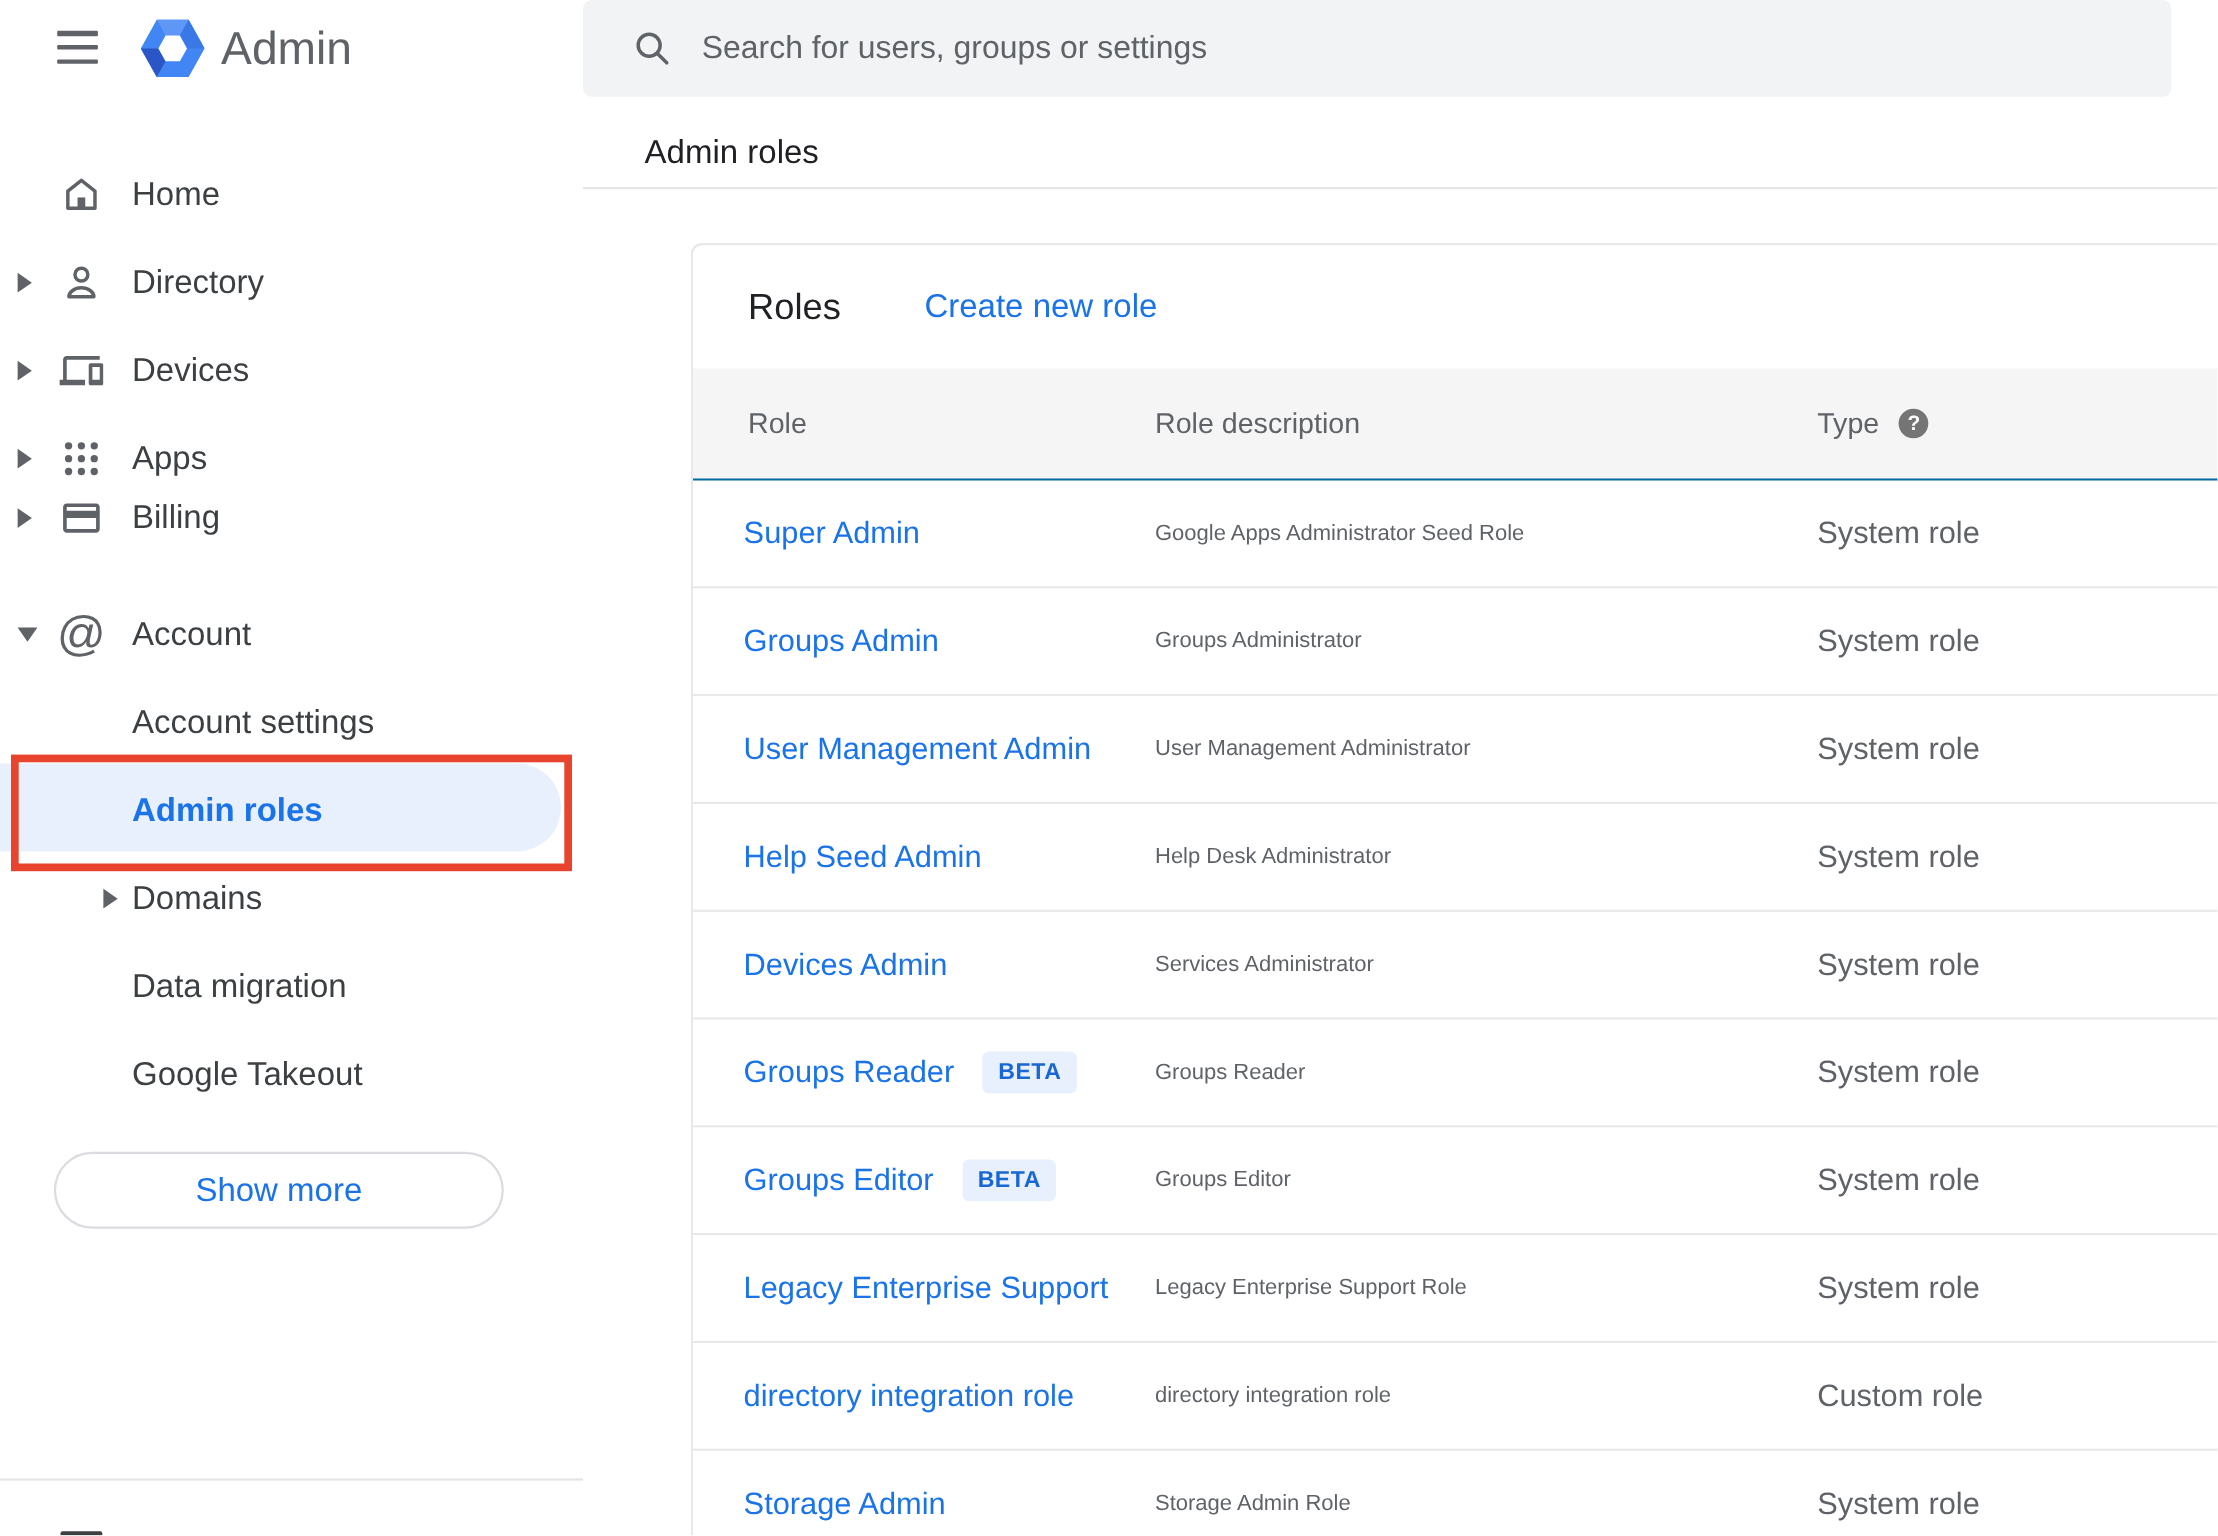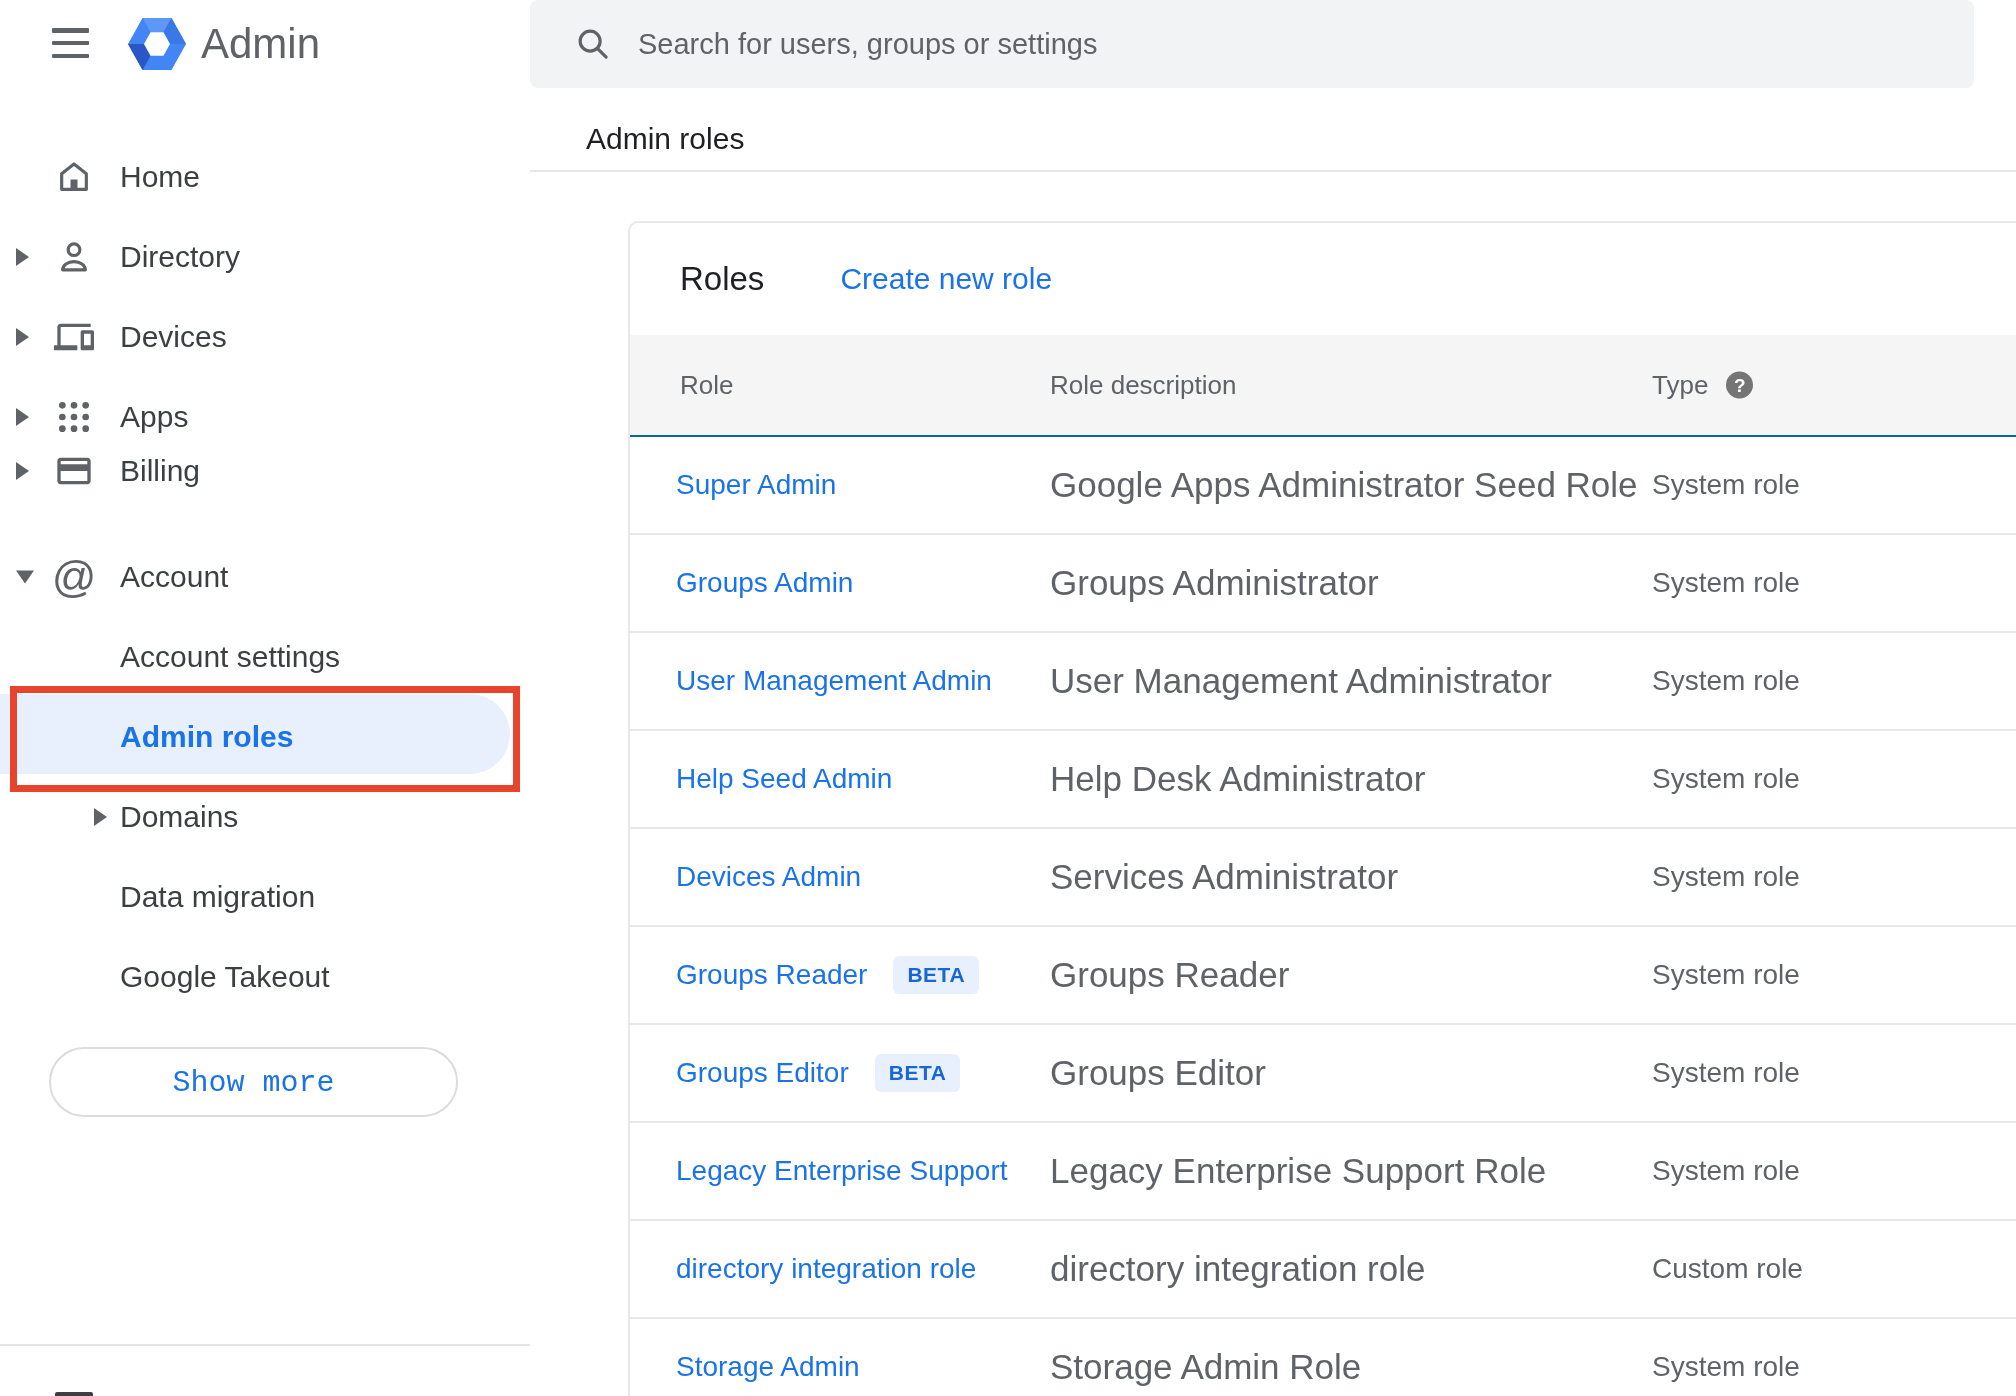--- a/index.html
+++ b/index.html
@@ -33,21 +33,21 @@
              font-size:30px;color:#3c4043;white-space:nowrap;}
   .sub-arrow{position:absolute;left:94px;top:50%;transform:translateY(-50%);}
   .selected-pill{position:absolute;left:0;top:694px;width:510px;height:80px;
                  background:#e8f0fe;border-radius:0 40px 40px 0;}
   .sub-item.selected .sub-label{color:#1a73e8;font-weight:bold;}
   .annotation-box{position:absolute;left:10px;top:686px;width:510px;height:106px;
                   border:7px solid #e8432d;box-sizing:border-box;pointer-events:none;}
   .show-more{position:absolute;left:49px;top:1047px;width:409px;height:70px;box-sizing:border-box;
              border:2px solid #dadce0;border-radius:36px;background:#fff;color:#1a73e8;
              font-size:30px;text-align:center;line-height:66px;cursor:pointer;
-             font-family:Liberation Mono, monospace;}
+             font-family:Liberation Sans, sans-serif;}
   .sidebar-divider{position:absolute;left:0;top:1344px;width:530px;height:2px;background:#e4e4e4;}
   .bottom-sliver{position:absolute;left:55px;top:1392px;width:38px;height:4px;
                  background:#3c4043;border-radius:2px 2px 0 0;}
 
   
   .search-bar{position:absolute;left:530px;top:0;width:1444px;height:88px;background:#f1f3f4;
               border-radius:8px;display:flex;align-items:center;}
   .search-icon{margin-left:44px;display:flex;align-items:center;}
   .search-input{margin-left:24px;flex:1;border:none;background:transparent;outline:none;
                 font-size:29px;color:#3c4043;font-family:"Liberation Sans",sans-serif;}
@@ -72,21 +72,21 @@
              color:#fff;font-size:19px;font-weight:bold;text-align:center;line-height:27px;
              cursor:pointer;}
   .t-row{position:relative;height:98px;border-bottom:2px solid #e8e8e8;box-sizing:border-box;
          background:#fff;}
   .cell-role{position:absolute;left:46px;top:50%;transform:translateY(-50%);
              display:flex;align-items:center;gap:26px;white-space:nowrap;}
   .role-link{font-size:28px;color:#1a73e8;text-decoration:none;cursor:pointer;}
   .beta-badge{background:#e8f0fe;color:#1967d2;font-size:21px;font-weight:bold;
               letter-spacing:0.5px;padding:7px 14px;border-radius:6px;}
   .cell-desc{position:absolute;left:420px;top:50%;transform:translateY(-50%);
-             font-size:35px;color:#5f6368;white-space:nowrap;}
+             font-size:20px;color:#5f6368;white-space:nowrap;}
   .cell-type{position:absolute;left:1022px;top:50%;transform:translateY(-50%);
              font-size:28px;color:#5f6368;white-space:nowrap;}
 </style>
 </head>
 <body>
 
 <div class="screen">
 
   <aside class="sidebar">
 

